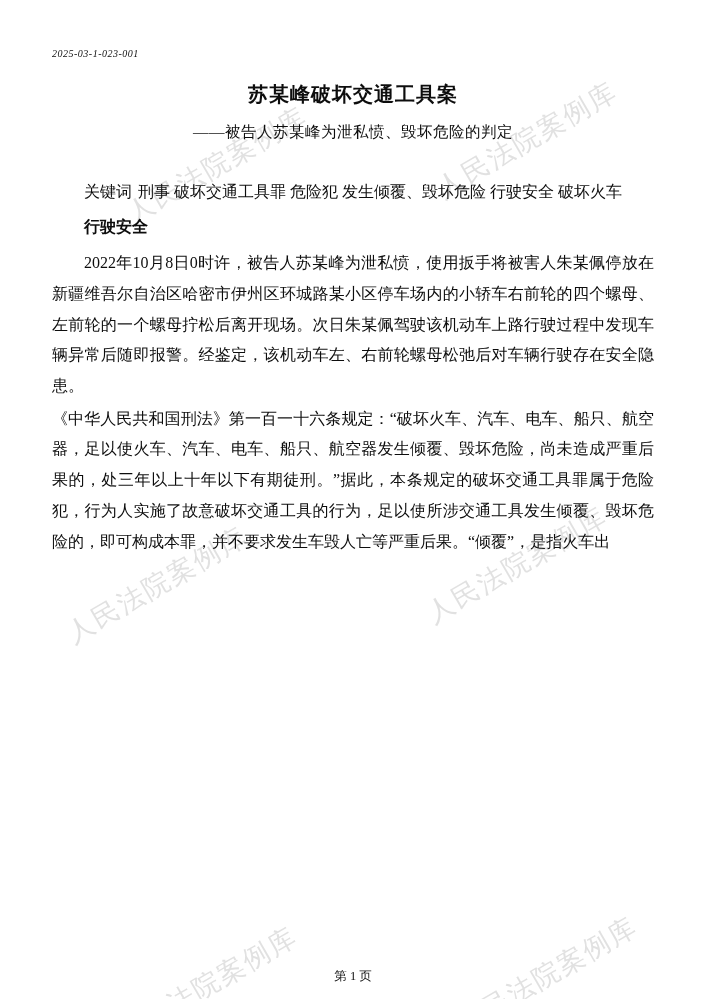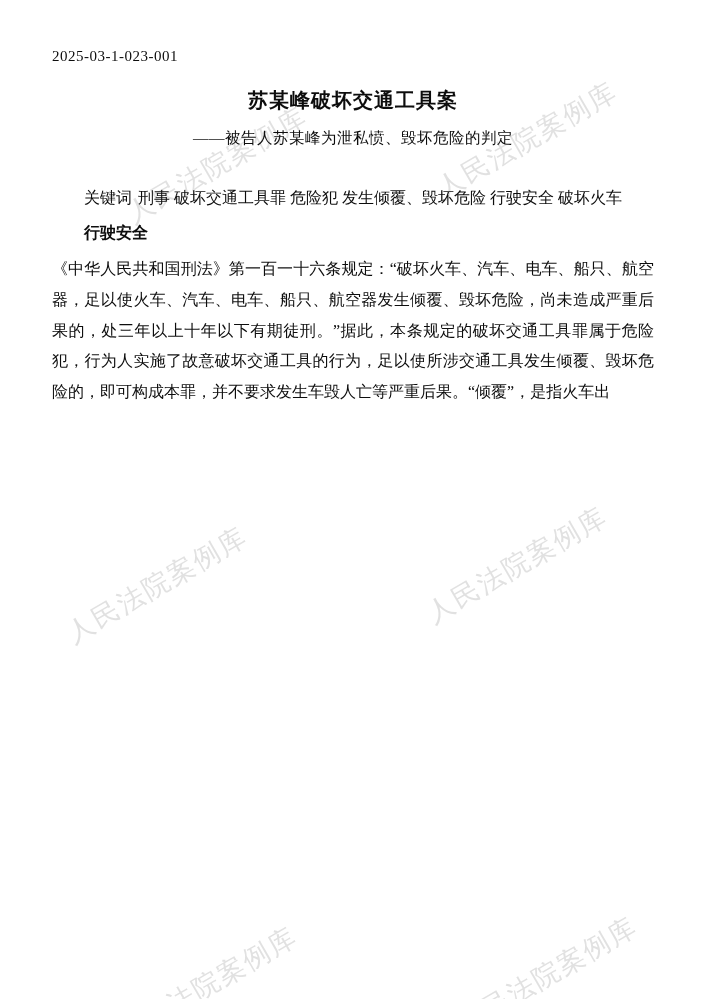--- a/index.html
+++ b/index.html
@@ -41,24 +41,25 @@
     transform-origin: left top;
     white-space: nowrap;
   }
 
   .content {
     position: relative;
     z-index: 1;
   }
 
   .doc-id {
-    font-size: 15px;
+    font-size: 10px;
     letter-spacing: 0.5px;
     margin: 0 0 22px 0;
     font-family: "Liberation Serif", "DejaVu Serif", serif;
+    font-style: italic;
   }
 
   .title {
     text-align: center;
     font-size: 20px;
     font-weight: bold;
     margin: 0 0 14px 0;
     letter-spacing: 1px;
   }
   .subtitle {
@@ -130,18 +131,20 @@
     <div class="doc-id">2025-03-1-023-001</div>
 
     <h1 class="title">苏某峰破坏交通工具案</h1>
     <div class="subtitle">——被告人苏某峰为泄私愤、毁坏危险的判定</div>
 
     <p class="keywords">
       <span class="kw-label">关键词</span><span>刑事  破坏交通工具罪  危险犯  发生倾覆、毁坏危险  行驶安全  破坏火车</span>
     </p>
 
     <div class="section-head">行驶安全</div>
+    <p class="para">2022年10月8日0时许，被告人苏某峰为泄私愤，使用扳手将被害人朱某佩停放在新疆维吾尔自治区哈密市伊州区环城路某小区停车场内的小轿车右前轮的四个螺母、左前轮的一个螺母拧松后离开现场。次日朱某佩驾驶该机动车上路行驶过程中发现车辆异常后随即报警。经鉴定，该机动车左、右前轮螺母松弛后对车辆行驶存在安全隐患。</p>
 
     <p class="para noindent">《中华人民共和国刑法》第一百一十六条规定：“破坏火车、汽车、电车、船只、航空器，足以使火车、汽车、电车、船只、航空器发生倾覆、毁坏危险，尚未造成严重后果的，处三年以上十年以下有期徒刑。”据此，本条规定的破坏交通工具罪属于危险犯，行为人实施了故意破坏交通工具的行为，足以使所涉交通工具发生倾覆、毁坏危险的，即可构成本罪，并不要求发生车毁人亡等严重后果。“倾覆”，是指火车出</p>
 
   </div>
 
+  <div class="footer">第 1 页</div>
 </div>
 
 </body></html>

